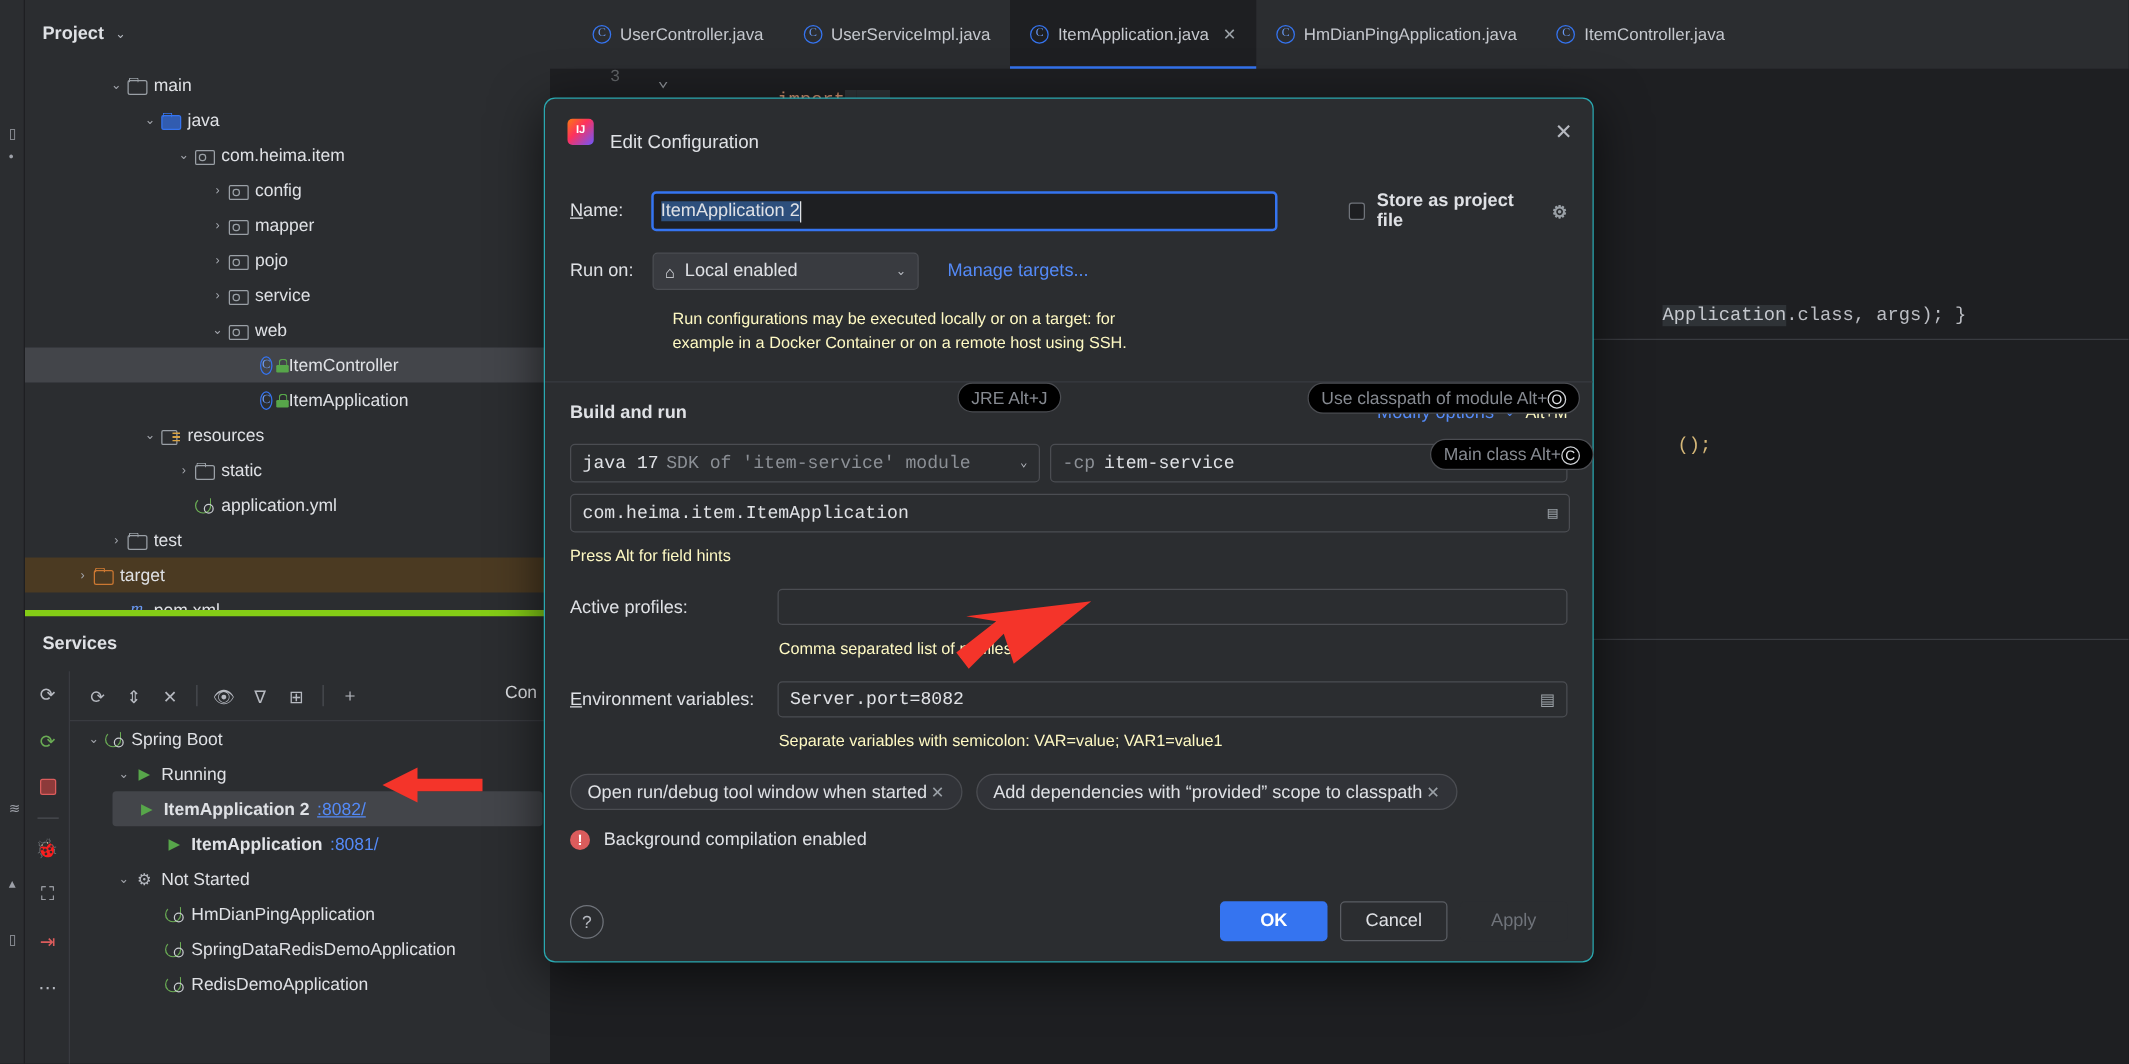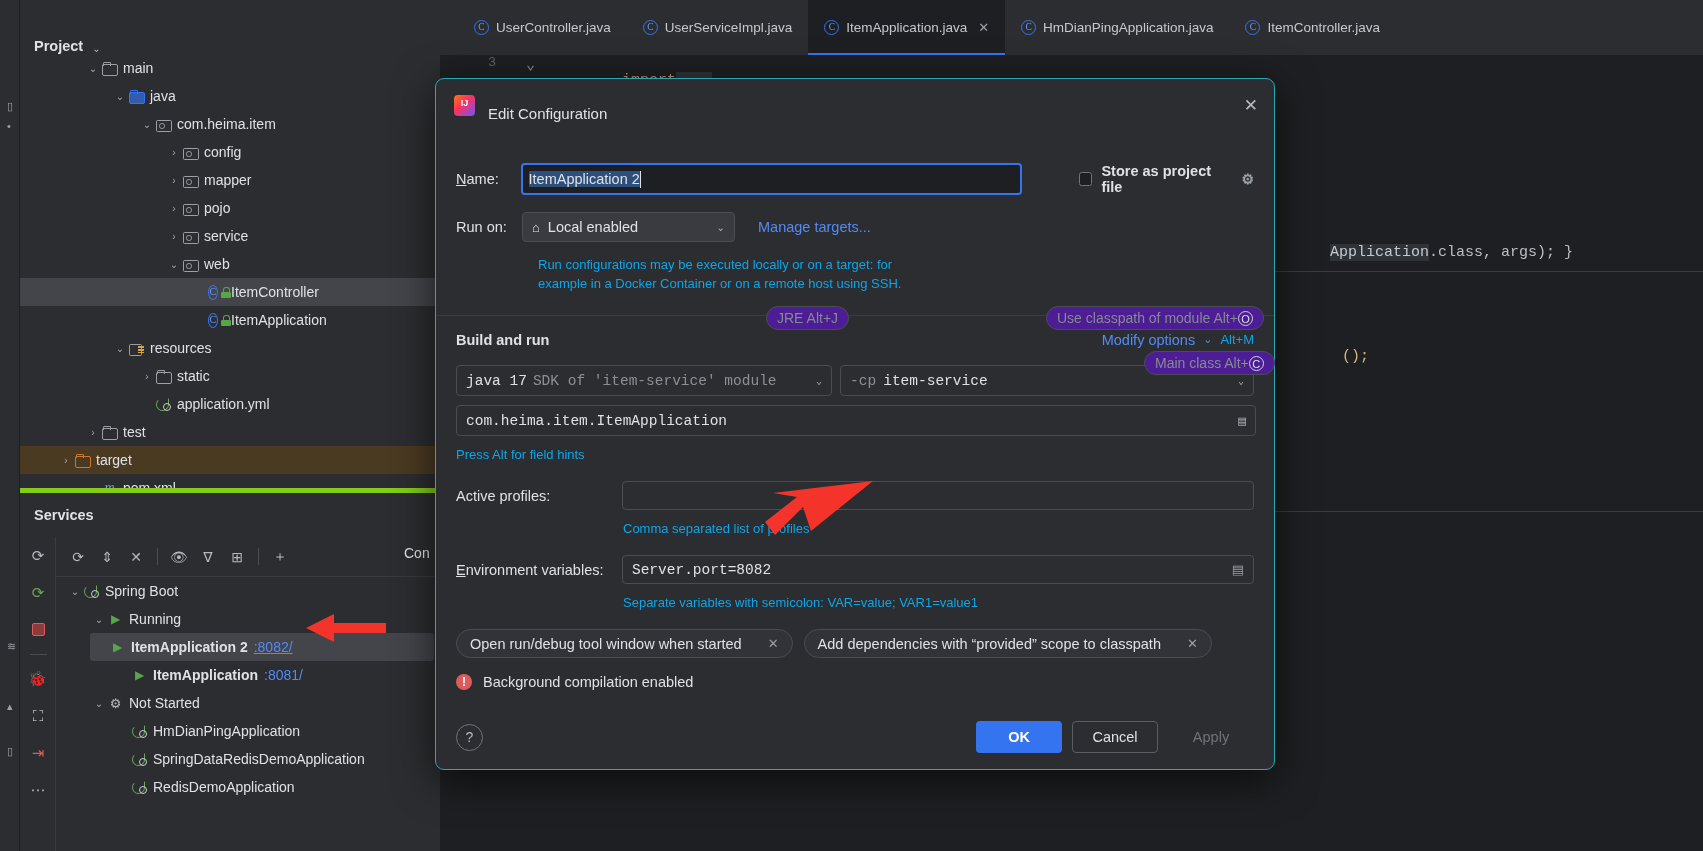--- a/index.html
+++ b/index.html
@@ -18,21 +18,21 @@
     background: #2b2d30; border-right: 1px solid #1e1f22;
   }
   .strip-dot { position:absolute; left:7px; color:#9da0a8; font-size:11px; }
 
   
   .project-panel {
     position: absolute; left: 20px; top: 0; width: 420px; height: 488px;
     background: #2b2d30;
   }
   .project-header {
-    height: 54px; display: flex; align-items: flex-end; padding-left: 14px;
+    height: 54px; display: flex; align-items: center; padding-left: 14px;
     font-size: 14.5px; font-weight: bold; color: #dfe1e5;
   }
   .chev-small { margin-left: 9px; font-size: 10px; color: #b4b8bf; font-weight: normal; }
   .tree { position: relative; font-size: 14px; }
   .trow {
     position: relative; height: 28px; display: flex; align-items: center;
     white-space: nowrap; color: #dfe1e5;
   }
   .trow.sel { background: #43454a; }
   .trow.target-hl { background: #4b3a22; }
@@ -154,27 +154,27 @@
   .cbox { width:14px; height:14px; border:1.4px solid #6f737a; border-radius:2.5px; background:#1e1f22; }
   .cog { color:#9aa0a6; font-size:14px; }
 
   .runon-combo {
     width:213px; height:30px; background:#393b40; border:1px solid #4b4d52; border-radius:4px;
     display:flex; align-items:center; padding:0 9px; font-size:14.5px; gap:8px;
   }
   .combo-chev { margin-left:auto; color:#b6b9c0; font-size:10px; }
   .home-ic { color:#dfe1e5; font-size:13px; }
   .link { color:#548af7; font-size:14.5px; }
-  .hint { font-size:13px; color:#0ea5e9; line-height:19px; }
+  .hint { font-size:13px; color:#fef9c3; line-height:19px; }
 
   .sect-divider { height:1px; background:#393b40; margin:0 -20px; }
   .sect-title { font-size:14.5px; font-weight:bold; color:#dfe1e5; }
 
   .tip {
-    position:absolute; background:#4c1d95; border:1px solid #4b4d52; border-radius:13px;
+    position:absolute; background:#000000; border:1px solid #4b4d52; border-radius:13px;
     color:#868a91; font-size:14px; padding:3px 10px; white-space:nowrap;
   }
   .tip .keycircle{ display:inline-block; width:15px; height:15px; line-height:14px; border-radius:50%;
     border:1px solid #cfd2d6; color:#dfe1e5; text-align:center; font-size:11px; }
 
   .jre-combo {
     width:378px; height:31px; background:#2b2d30; border:1px solid #4b4d52; border-radius:4px;
     display:flex; align-items:center; padding:0 9px; font-size:14.5px;
     font-family:"Liberation Mono", monospace; gap:6px;
   }
@@ -191,21 +191,21 @@
   }
   .expand-ic { margin-left:auto; color:#9aa0a6; font-size:13px; }
   .plain-field {
     height:29px; background:#2b2d30; border:1px solid #4b4d52; border-radius:4px;
     display:flex; align-items:center; padding:0 9px; font-size:14.5px;
   }
   .mono { font-family:"Liberation Mono", monospace; }
 
   .chip {
     height:29px; border:1px solid #4b4d52; border-radius:15px; background:#313338;
-    display:inline-flex; align-items:center; gap:26px; padding:0 13px; font-size:14.5px; color:#dfe1e5;
+    display:inline-flex; align-items:center; gap:3px; padding:0 13px; font-size:14.5px; color:#dfe1e5;
   }
   .chip .x { color:#9aa0a6; font-size:13px; }
 
   .warn-ic { width:16px; height:16px; border-radius:50%; background:#db5c5c; color:#fff;
     font-size:12px; line-height:16px; text-align:center; font-weight:bold; }
 
   .dlg-foot { position:absolute; left:0; right:0; bottom:0; height:64px; display:flex; align-items:center;
     padding:0 20px; }
   .help-btn { width:27px; height:27px; border-radius:50%; border:1px solid #6f737a; color:#b6b9c0;
     font-size:14px; display:flex; align-items:center; justify-content:center; }
@@ -518,21 +518,21 @@
   <div class="dialog">
 
     <div class="dlg-head">
       <span class="ij-logo"></span>
       <span class="dlg-title">Edit Configuration</span>
       <span class="dlg-close">✕</span>
     </div>
 
     <div class="dlg-body">
 
-      <div class="frow" style="margin-top:32px;">
+      <div class="frow" style="margin-top:22px;">
         <div class="flabel" style="width:66px;"><u>N</u>ame:</div>
         <div class="name-input">
           <span class="sel-text">ItemApplication 2</span>
             <span class="caret"></span>
         </div>
         <div class="store-check" style="margin-left:57px;">
           <span class="cbox"></span>
           <span>Store as project file</span>
           <span class="cog">⚙</span>
         </div>

